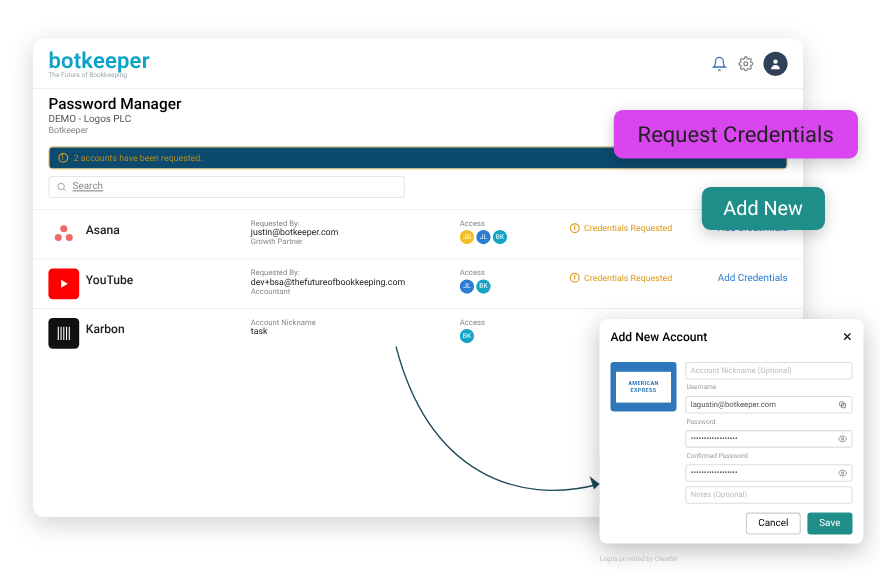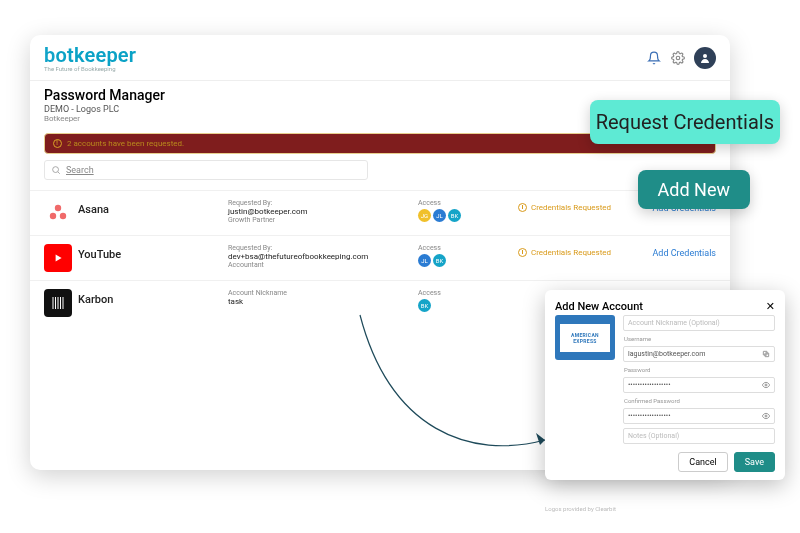--- a/index.html
+++ b/index.html
@@ -13,21 +13,21 @@
   .tagline { font-size: 6px; color:#9aa; margin-top:-2px; }
   .topicons { display:flex; align-items:center; gap:8px; }
   .tic { width:16px; height:16px; display:inline-flex; align-items:center; justify-content:center; color:#556; }
   .avatar { width:22px; height:22px; border-radius:50%; background:#2f4058; color:#fff; display:flex; align-items:center; justify-content:center; }
 
   .header { padding: 6px 14px 4px; }
   .h-title { font-size: 14px; font-weight:500; }
   .h-sub { font-size: 9px; color:#555; margin-top:1px; }
   .h-sub2 { font-size: 8px; color:#888; }
 
-  .alert { margin: 6px 14px; border:1px solid #e7cf8d; background:#7f1d1d; color:#b98a1d; border-radius:4px; padding:5px 8px; font-size:8px; display:flex; align-items:center; gap:5px; }
+  .alert { margin: 6px 14px; border:1px solid #e7cf8d; background:#0c4a6e; color:#b98a1d; border-radius:4px; padding:5px 8px; font-size:8px; display:flex; align-items:center; gap:5px; }
   .alert .aicn { width:9px; height:9px; border:1.5px solid #d9a427; border-radius:50%; position:relative; }
   .alert .aicn::after { content:"!"; position:absolute; left:2px; top:-2px; font-size:8px; color:#d9a427; }
 
   .search { margin: 4px 14px; width: 324px; border:1px solid #e6e6e6; border-radius:3px; padding:4px 6px; display:flex; align-items:center; gap:5px; font-size:9px; color:#888;text-decoration:underline; }
   .search .sicn { width:10px; height:10px; }
 
   .rows { margin-top:10px; }
   .row { display:grid; grid-template-columns: 34px 150px 190px 100px 120px 1fr; align-items:flex-start; padding: 8px 14px; border-top:1px solid #f0f0f0; font-size:8px; color:#333; }
   .icnbox { width:28px; height:28px; border-radius:4px; display:flex; align-items:center; justify-content:center; }
   .asana { background:#fff; }
@@ -43,29 +43,29 @@
   .chip { width:13px; height:13px; border-radius:50%; font-size:6px; color:#fff; display:flex; align-items:center; justify-content:center; }
   .c-y { background:#f0c02a; }
   .c-b { background:#2b7cd3; }
   .c-t { background:#15a4c8; }
   .status { display:flex; align-items:center; gap:4px; color:#d99a1a; font-size:8px; padding-top:4px;text-align:right; }
   .status .clk { width:9px; height:9px; border:1.5px solid #d99a1a; border-radius:50%; position:relative; }
   .status .clk::after { content:""; position:absolute; left:3px; top:1px; width:1px; height:4px; background:#d99a1a; }
   .addcred { color:#2b7cd3; font-size:9px; padding-top:4px; text-align:right; }
 
   
-  .callout { position:absolute; background:#5eead4; border-radius:8px; padding:10px 6px; font-size:20px; color:#222; box-shadow:0 4px 14px rgba(0,0,0,0.2); }
+  .callout { position:absolute; background:#d946ef; border-radius:8px; padding:10px 22px; font-size:20px; color:#222; box-shadow:0 4px 14px rgba(0,0,0,0.2); }
   .callout.teal { background:#1f8d88; color:#fff; padding:9px 20px; font-size:18px; }
 
   
   .arrow { position:absolute; left:350px; top:310px; width:230px; height:170px; pointer-events:none; }
 
   
   .modal { position:absolute; left:545px; top:290px; width:240px; background:#fff; border-radius:6px; box-shadow:0 6px 22px rgba(0,0,0,0.25); padding:10px 10px 8px; }
-  .m-head { display:flex; justify-content:space-between; align-items:flex-start; font-size:11px; font-weight:500; margin-bottom:2px; }
+  .m-head { display:flex; justify-content:space-between; align-items:flex-start; font-size:11px; font-weight:500; margin-bottom:16px; }
   .m-body { display:flex; gap:8px; }
   .amex { width:60px; height:45px; background:#2e77bb; border-radius:3px; display:flex; align-items:center; justify-content:center; }
   .amex-inner { width:50px; height:28px; background:#fff; display:flex; flex-direction:column; align-items:center; justify-content:center; }
   .amex-inner span { font-size:5px; color:#2e77bb; font-weight:700; letter-spacing:.3px; }
   .fields { flex:1; display:flex; flex-direction:column; gap:4px; }
   .fld { border:1px solid #ddd; border-radius:2px; padding:3px 4px; font-size:7px; color:#555; display:flex; justify-content:space-between; align-items:flex-start; min-height:16px; }
   .fld.lbl { border:none; padding:0 1px; color:#999; font-size:6px; min-height:auto; }
   .fld .ficn { width:8px; height:8px; color:#888; }
   .m-foot { display:flex; justify-content:flex-end; gap:6px; margin-top:8px; }
   .btn { font-size:9px; padding:4px 10px; border-radius:3px; border:1px solid #ccc; background:#fff; }

